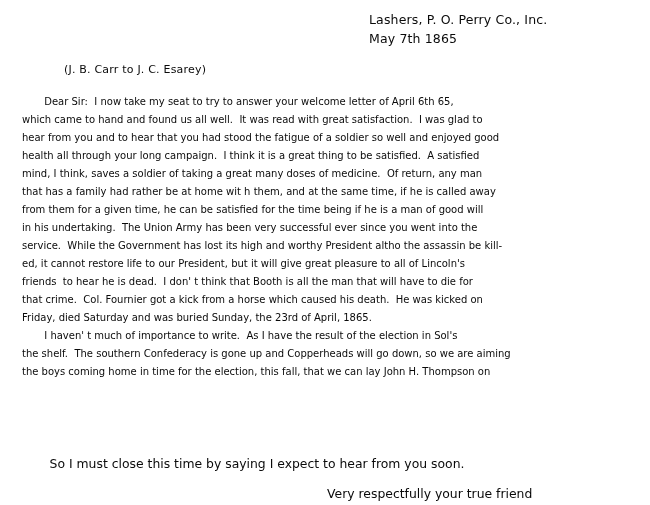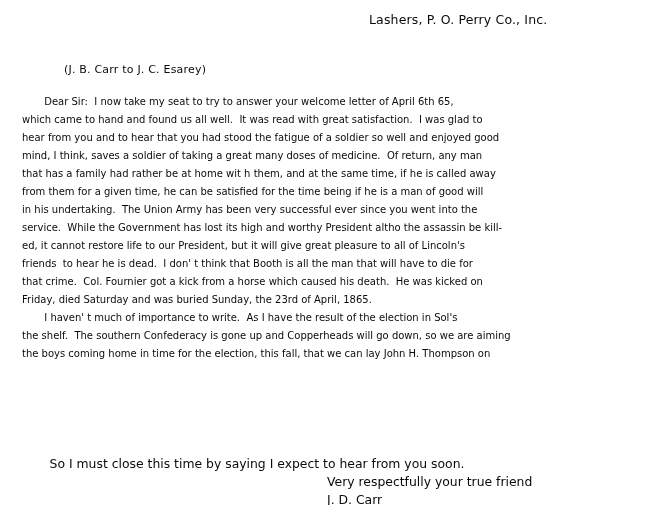--- a/index.html
+++ b/index.html
@@ -77,39 +77,42 @@
     width: 612px;
     font-size: 12.4px;
     line-height: 18.0px;
   }
   #closing-block .ln {
     display: block;
     white-space: pre;
   }
   .indent-sig {
     padding-left: 305px;
+    margin-top: 12px;
   }
 </style>
 </head>
 <body>
 
 <div id="letter-page">
 
   <div id="letterhead">
     <span class="hd-line">Lashers, P. O. Perry Co., Inc.</span>
+    <span class="hd-line">May 7th 1865</span>
   </div>
 
   <div id="correspondents">(J. B. Carr to J. C. Esarey)</div>
 
   <div id="body-block">
 
     <div class="para" id="para-1">
       <span class="ln">       Dear Sir:  I now take my seat to try to answer your welcome letter of April 6th 65,</span>
       <span class="ln">which came to hand and found us all well.  It was read with great satisfaction.  I was glad to</span>
       <span class="ln">hear from you and to hear that you had stood the fatigue of a soldier so well and enjoyed good</span>
+      <span class="ln">health all through your long campaign.  I think it is a great thing to be satisfied.  A satisfied</span>
       <span class="ln">mind, I think, saves a soldier of taking a great many doses of medicine.  Of return, any man</span>
       <span class="ln">that has a family had rather be at home wit h them, and at the same time, if he is called away</span>
       <span class="ln">from them for a given time, he can be satisfied for the time being if he is a man of good will</span>
       <span class="ln">in his undertaking.  The Union Army has been very successful ever since you went into the</span>
       <span class="ln">service.  While the Government has lost its high and worthy President altho the assassin be kill-</span>
       <span class="ln">ed, it cannot restore life to our President, but it will give great pleasure to all of Lincoln's</span>
       <span class="ln">friends  to hear he is dead.  I don' t think that Booth is all the man that will have to die for</span>
       <span class="ln">that crime.  Col. Fournier got a kick from a horse which caused his death.  He was kicked on</span>
       <span class="ln">Friday, died Saturday and was buried Sunday, the 23rd of April, 1865.</span>
     </div>

